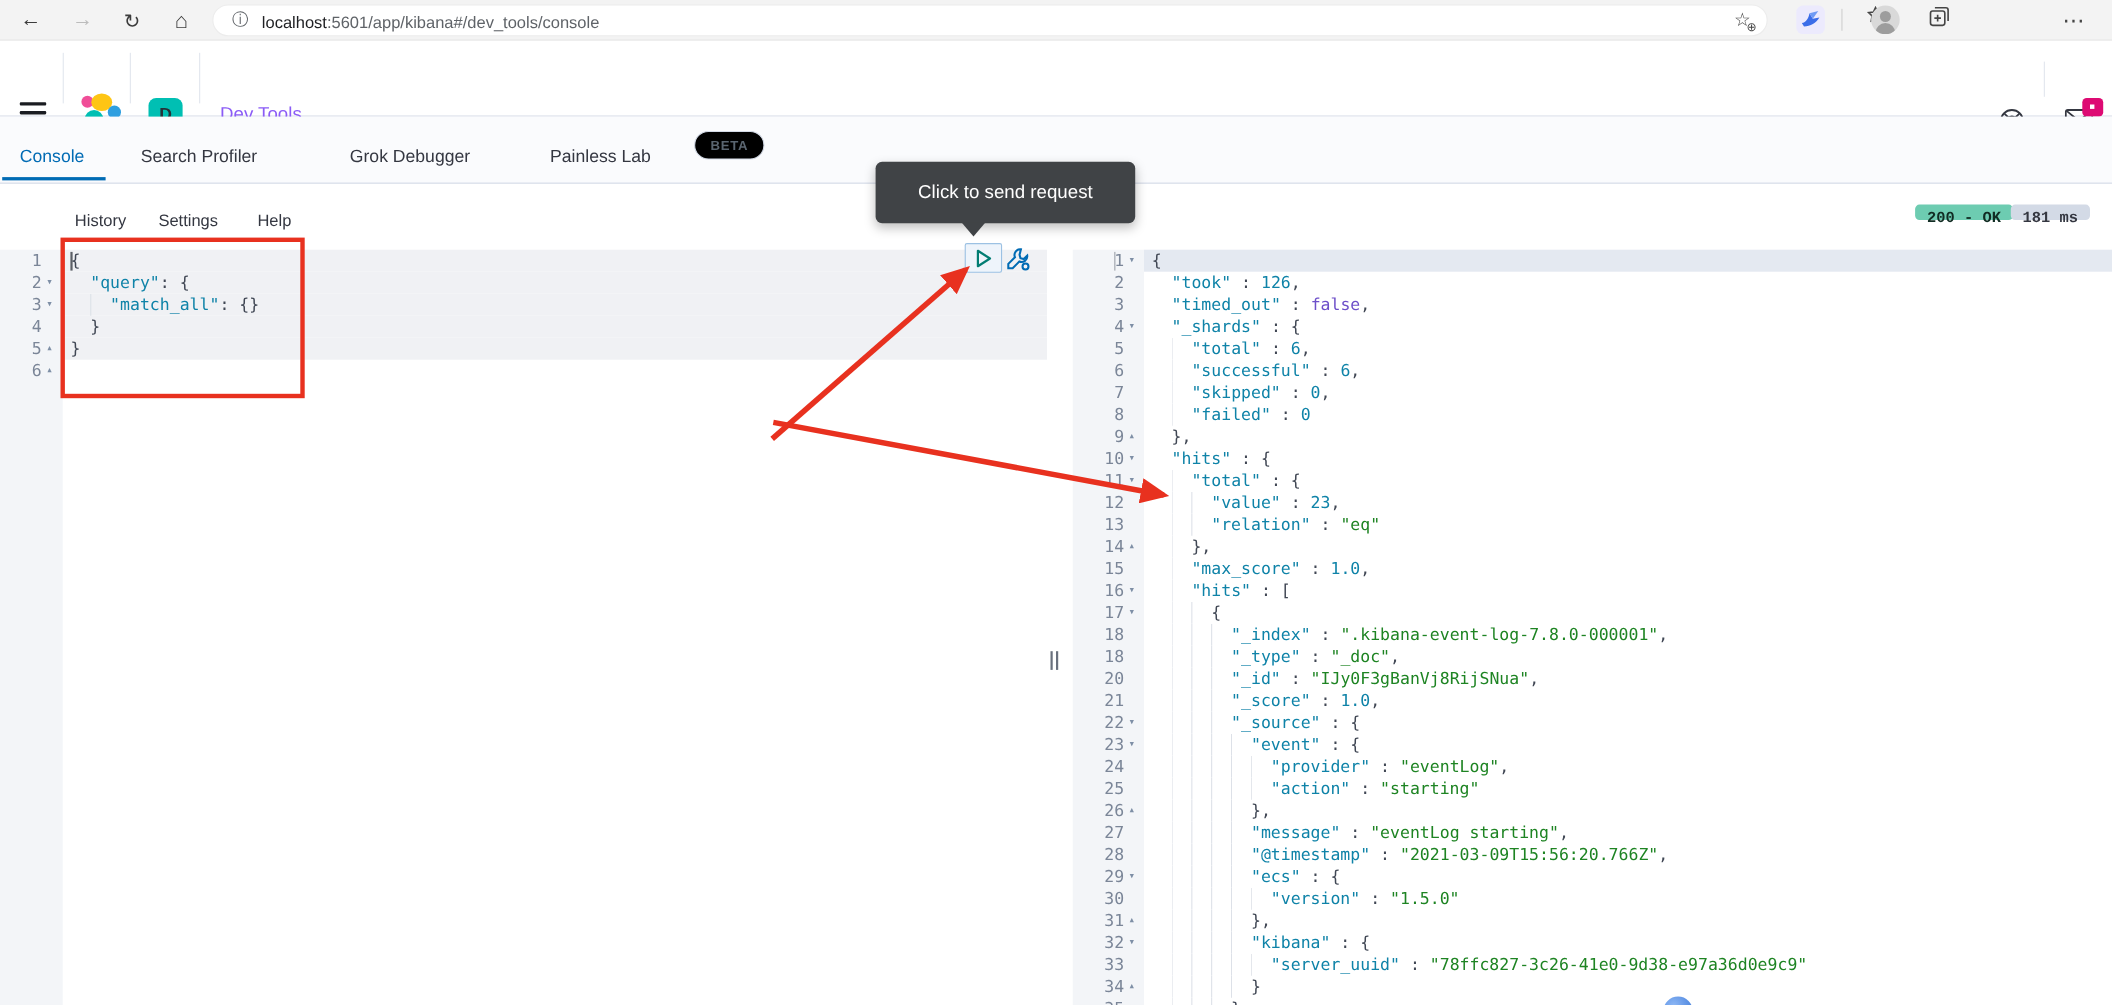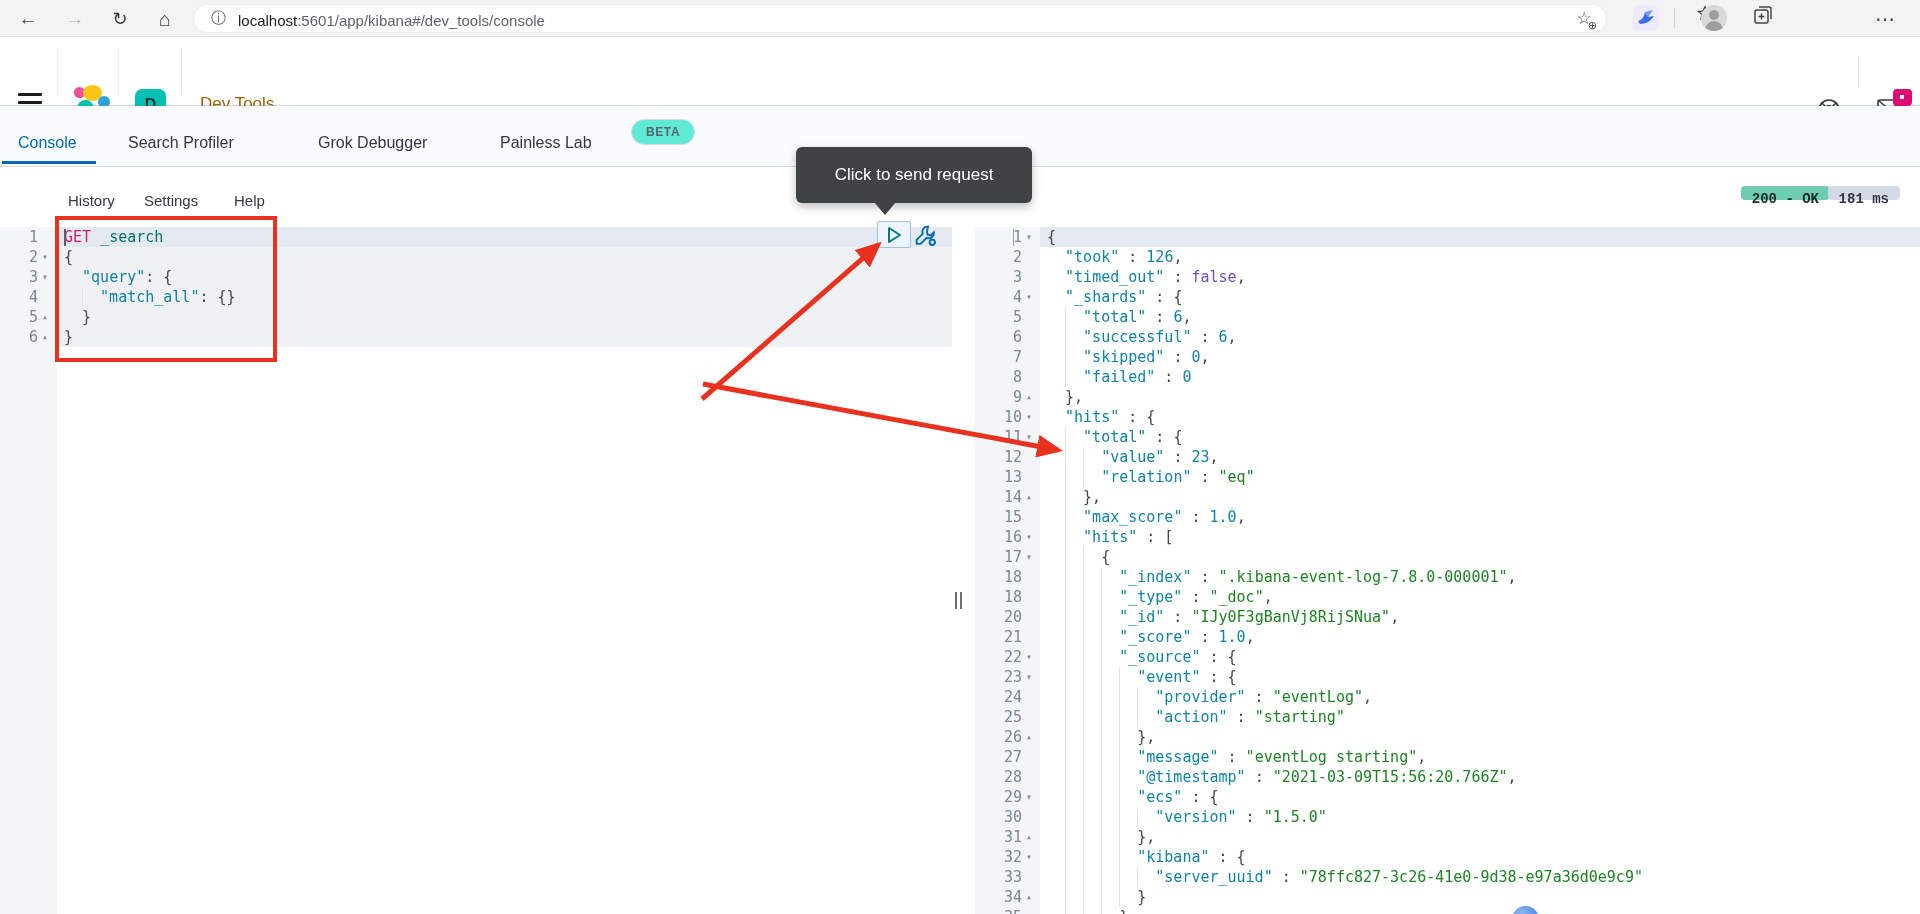--- a/index.html
+++ b/index.html
@@ -38,35 +38,35 @@
   #kbn-header { position:absolute; left:0; top:37px; width:1920px; height:69px;
     background:#fff; border-bottom:1px solid #d3dae6; }
   #hamburger { position:absolute; left:18px; top:56px; width:24px; height:19px; cursor:pointer; }
   #hamburger div { height:3px; background:#1a1c21; border-radius:1px; margin-bottom:5px; }
   .v-div { position:absolute; top:11px; width:1px; height:46px; background:#e2e6ee; }
   #elastic-logo { position:absolute; left:74px; top:48px; width:36px; height:36px; }
   #elastic-logo span { position:absolute; border-radius:50%; }
   #space-avatar { position:absolute; left:135px; top:52px; width:31px; height:31px;
     border-radius:7px; background:#00bfb3; color:#253238; font-weight:bold; font-size:16px;
     text-align:center; line-height:31px; cursor:pointer; }
-  #app-title { position:absolute; left:200px; top:57px; font-size:17px; color:#a16207; }
+  #app-title { position:absolute; left:200px; top:57px; font-size:17px; color:#8b5cf6; }
   .kbn-right-icon { position:absolute; top:60px; width:26px; height:26px; cursor:pointer; }
   #mail-badge { position:absolute; left:1893px; top:52px; width:19px; height:17px;
     border-radius:4px; background:#dd0a73; }
   #mail-badge i { position:absolute; left:7px; top:6px; width:4px; height:4px; background:#fff; }
 
   
   #tab-bar { position:absolute; left:0; top:106px; width:1920px; height:61px;
     background:#fafbfd; border-bottom:1px solid #d3dae6; }
   .tab { position:absolute; top:28px; font-size:16px; color:#343741; cursor:pointer; }
   .tab.active { color:#006bb4; }
   #tab-underline { position:absolute; left:2px; top:55px; width:94px; height:3px; background:#006bb4; }
   #beta-badge { position:absolute; left:631px; top:13px; padding:5px 14px; border:1px solid #d3dae6;
     border-radius:14px; font-size:12px; font-weight:bold; letter-spacing:.6px; color:#5a6570;
-    background:#5eead4; }
+    background:#000000; }
 
   
   .menu-item { position:absolute; top:192px; font-size:15px; color:#343741; cursor:pointer;margin-left:48px; }
   .badge { position:absolute; top:186px; height:14px; line-height:26px; padding:0 11px;
     border-radius:4px; font-size:14px; font-weight:bold;font-family:Liberation Mono, monospace; }
   #status-badge { right:90px; background:#6dccb1; color:#112d23; }
   #time-badge { right:20px; background:#d3dae6; color:#343741; }
 
   
   .editor { position:absolute; top:223px; bottom:0; overflow:hidden;
@@ -222,21 +222,20 @@
 <div class="editor" id="request-editor">
   <div class="gutter">
       <div class="grow"><span class="lnum">1</span><span class="fold"></span></div>
       <div class="grow"><span class="lnum">2</span><span class="fold">▾</span></div>
       <div class="grow"><span class="lnum">3</span><span class="fold">▾</span></div>
       <div class="grow"><span class="lnum">4</span><span class="fold"></span></div>
       <div class="grow"><span class="lnum">5</span><span class="fold">▴</span></div>
       <div class="grow"><span class="lnum">6</span><span class="fold">▴</span></div>
     </div>
   <div class="code">
-      <div class="crow hl-active"><span class="tk-m">GET</span><span class="tk-p"> </span><span class="tk-u">_search</span></div>
       <div class="crow hl-block"><span class="tk-p">{</span></div>
       <div class="crow hl-block"><span class="ig">  </span><span class="tk-k">"query"</span><span class="tk-p">: {</span></div>
       <div class="crow hl-block"><span class="ig">  </span><span class="ig igl">  </span><span class="tk-k">"match_all"</span><span class="tk-p">: {}</span></div>
       <div class="crow hl-block"><span class="ig">  </span><span class="tk-p">}</span></div>
       <div class="crow hl-block"><span class="tk-p">}</span></div>
     </div>
   <div class="cursor" style="left:64px;top:6px"></div>
 </div>
 
 <div id="splitter">

